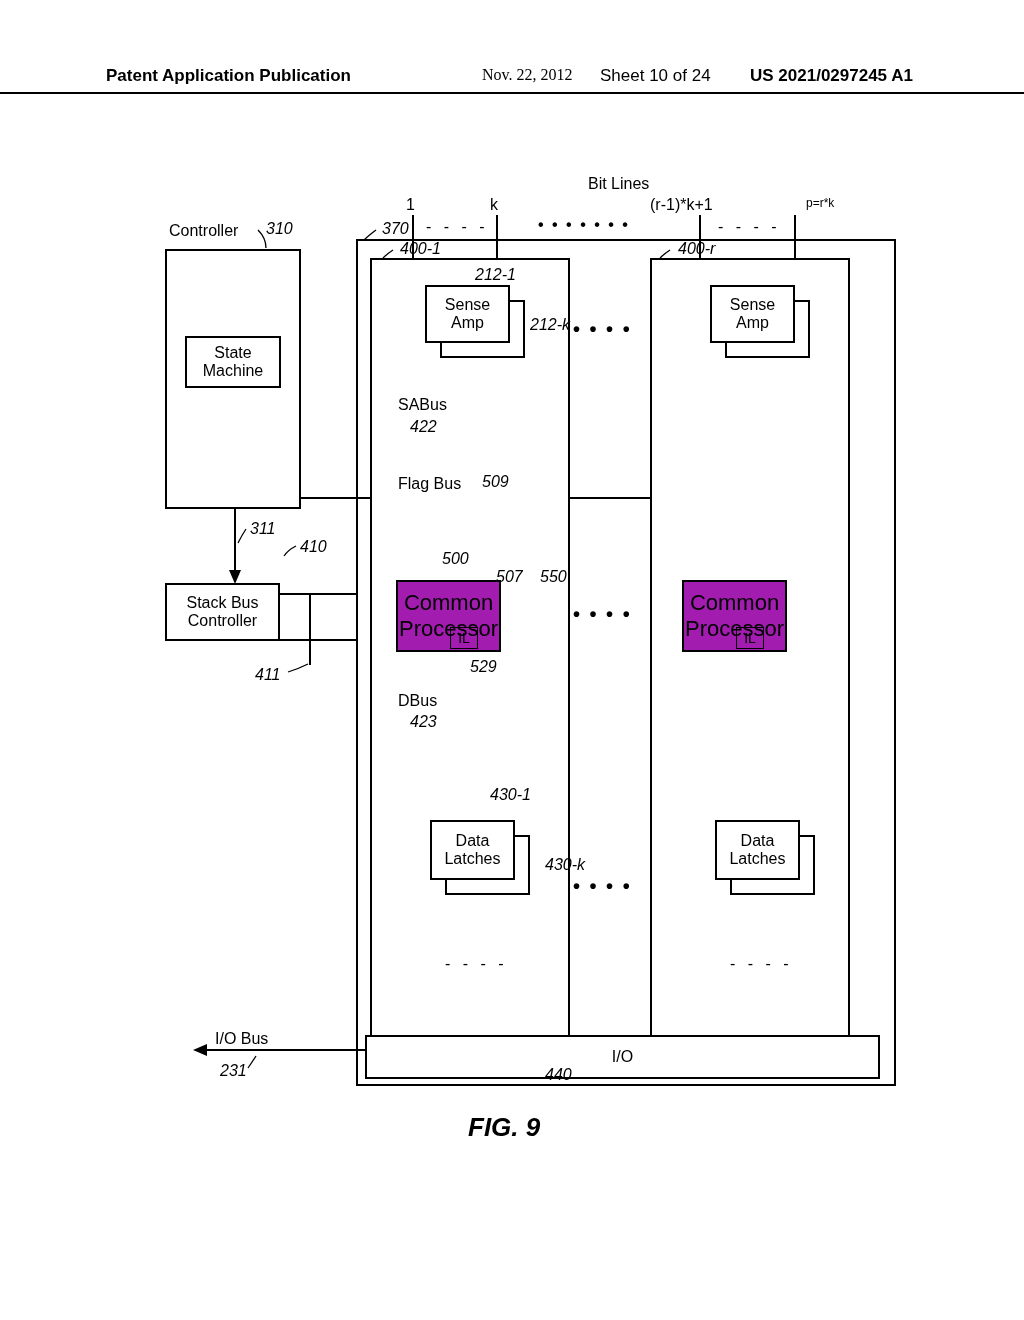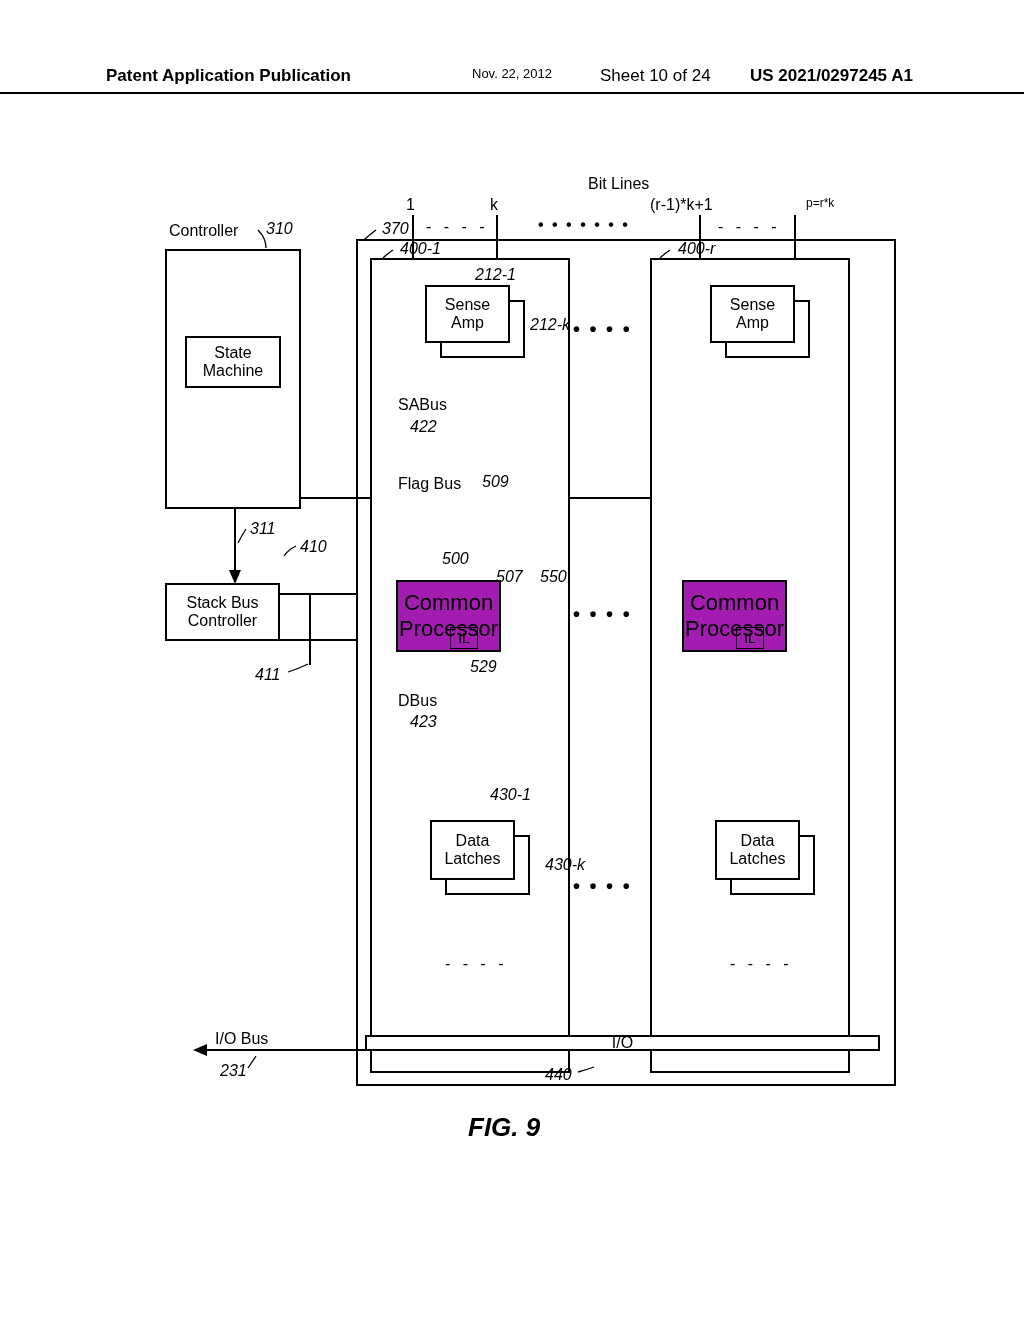--- a/index.html
+++ b/index.html
@@ -22,22 +22,23 @@
   .header-left {
     position: absolute;
     top: 66px;
     left: 106px;
     font-size: 17px;
     font-weight: bold;
   }
   .header-date {
     position: absolute;
     top: 66px;
-    left: 472px;
-    font-size: 13px;
+    left: 482px;
+    font-size: 16px;
+    font-family: Liberation Serif, serif;
   }
   .header-sheet {
     position: absolute;
     top: 66px;
     left: 600px;
     font-size: 17px;
   }
   .header-right {
     position: absolute;
     top: 66px;
@@ -178,21 +179,21 @@
     display: flex;
     align-items: center;
     justify-content: center;
   }
 
   .io-box {
     position: absolute;
     top: 1035px;
     left: 365px;
     width: 515px;
-    height: 16px;
+    height: 44px;
     border: 2px solid #000;
     background: #fff;
     display: flex;
     align-items: center;
     justify-content: center;
     font-size: 16px;
   }
 
   
   .bit-lines-label {

